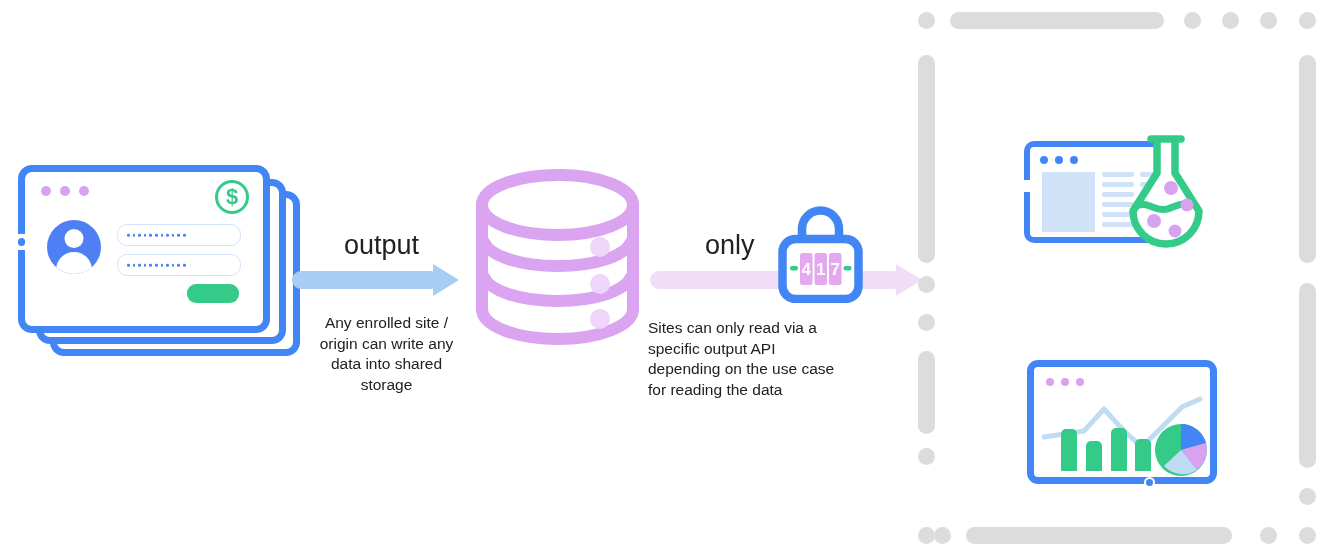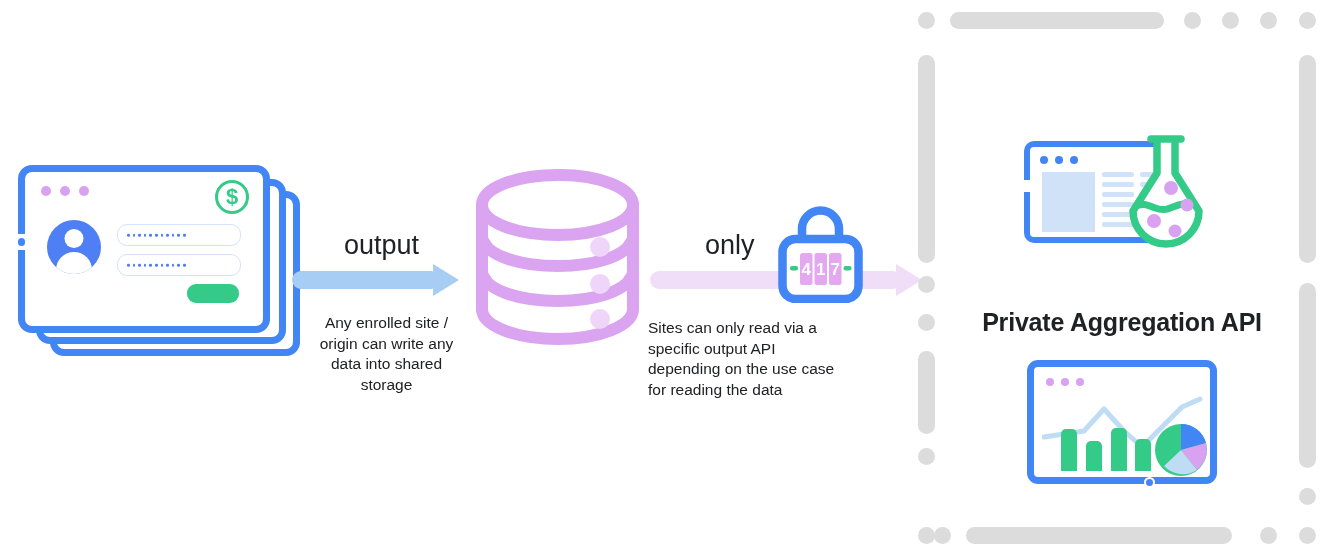--- a/index.html
+++ b/index.html
@@ -250,21 +250,20 @@
         <path d="M23.5 74 c 12 -8 22 6 33 2 c 11 -4 18 -8 26 -2" fill="none" stroke="#34cb88" stroke-width="7"></path>
         <g fill="#d9a2f0">
           <circle cx="60" cy="55" r="7"></circle>
           <circle cx="76" cy="72" r="6.5"></circle>
           <circle cx="43" cy="88" r="7"></circle>
           <circle cx="64" cy="98" r="6.5"></circle>
         </g>
       </svg>
     </div>
 
-    <div class="api-title title-bold" style="left:50%;top:300px;transform:translateX(-50%);white-space:nowrap;">Private Aggregation API</div>
 
     <div class="api-icon" style="left:109px;top:352px;width:190px;height:124px;">
       <div class="pa-win">
         <div class="dots" style="left:12px;top:11px;gap:7px;">
           <span class="dot sm"></span>
           <span class="dot sm"></span>
           <span class="dot sm"></span>
         </div>
         <svg style="position:absolute;left:8px;top:22px;" width="166" height="80" viewBox="0 0 166 80">
           <polyline points="2,48 22,45 42,42 62,20 82,42 100,58 140,18 158,10" fill="none" stroke="#bfdcf5" stroke-width="5" stroke-linecap="round" stroke-linejoin="round"></polyline>

